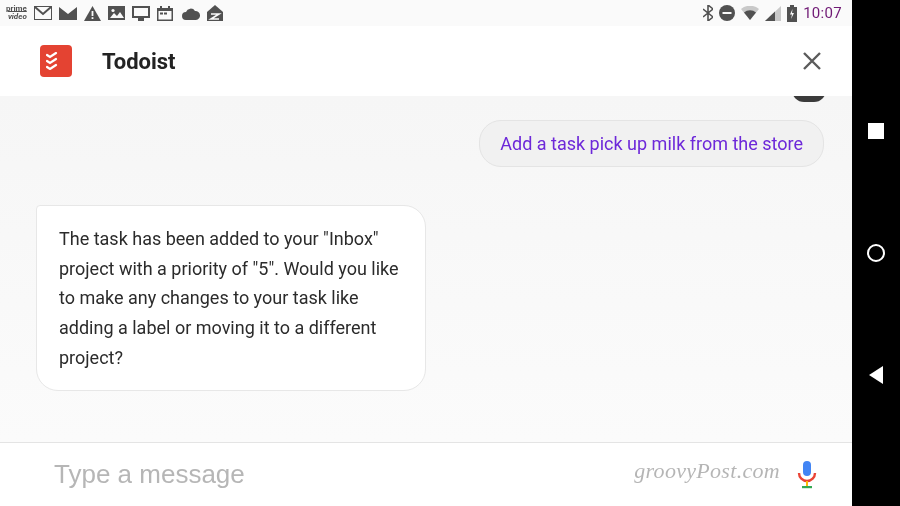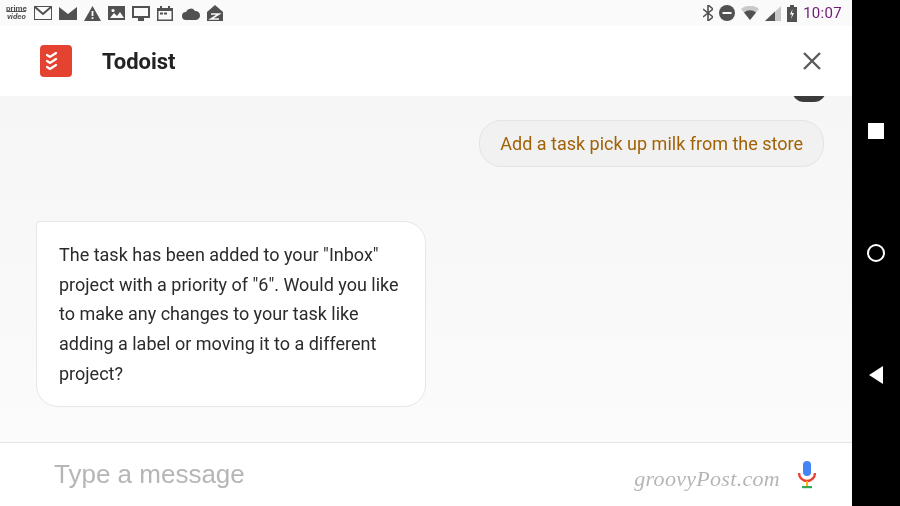--- a/index.html
+++ b/index.html
@@ -109,23 +109,23 @@
       border-radius: 0 0 20px 20px;
     }
     .bubble-out {
       float: right;
       clear: both;
       max-width: 430px;
       background: #f1f1f1;
       border: 1px solid #e4e4e4;
       border-radius: 22px;
       padding: 12px 20px;
-      margin: 18px 10px 16px 0;
+      margin: 18px 10px 0 0;
       font-size: 18px;
-      color: #a16207;
+      color: #6d28d9;
     }
     .bubble-in {
       float: left;
       clear: both;
       max-width: 390px;
       background: #fff;
       border: 1px solid #e7e7e7;
       border-radius: 22px;
       border-top-left-radius: 4px;
       padding: 18px 22px;
@@ -154,38 +154,38 @@
     }
     .input-field::placeholder { color: #b6b6b6; }
     .mic-btn {
       width: 42px; height: 42px;
       display:flex;align-items:center;justify-content:center;
       cursor:pointer;
     }
     .watermark {
       position: absolute;
       right: 72px;
-      bottom: 14px;
+      bottom: 22px;
       font-family: Georgia, 'Times New Roman', serif;
       font-style: italic;
       font-size: 22px;
       color: rgba(90,90,90,0.45);
       pointer-events: none;
       letter-spacing: .3px;
     }
   </style>
 </head>
 <body>
 
 <div class="device-frame">
   <div class="screen">
 
     <div class="status-bar">
       <div class="status-left">
-        <span class="status-ico" style="font-size:8px;line-height:8px;font-weight:700;color:#515151;display:flex;flex-direction:column;align-items:center;">
+        <span class="status-ico" style="font-size:8px;line-height:8px;font-weight:700;color:#515151;display:flex;flex-direction:column;align-items:flex-end;">
             <span>prime</span>
             <span style="text-decoration:overline;font-style:italic;">video</span>
           </span>
         <span class="status-ico">
             <svg width="18" height="14" viewBox="0 0 18 14">
               <rect x="0" y="0" width="18" height="14" fill="none" stroke="#515151" stroke-width="2"></rect>
               <path d="M1 1 L9 8 L17 1" fill="none" stroke="#515151" stroke-width="2"></path>
             </svg>
           </span>
         <span class="status-ico">
@@ -284,21 +284,21 @@
           </svg>
       </div>
     </div>
 
     <div class="conversation">
       <div class="avatar-peek"></div>
       <div class="bubble-out">
         <span>Add a task pick up milk from the store</span>
       </div>
       <div class="bubble-in">
-        <span>The task has been added to your "Inbox" project with a priority of "6". Would you like to make any changes to your task like adding a label or moving it to a different project?</span>
+        <span>The task has been added to your "Inbox" project with a priority of "5". Would you like to make any changes to your task like adding a label or moving it to a different project?</span>
       </div>
     </div>
 
     <div class="input-bar">
       <input class="input-field" type="text" placeholder="Type a message" style="">
       <div class="mic-btn">
         <svg width="20" height="28" viewBox="0 0 20 28">
           <rect x="6" y="0" width="8" height="15" rx="4" fill="#4285f4"></rect>
           <path d="M2 12 a8 8 0 0 0 16 0" fill="none" stroke="#ea4335" stroke-width="2.4"></path>
           <rect x="9" y="20" width="2" height="5" fill="#fbbc05"></rect>

